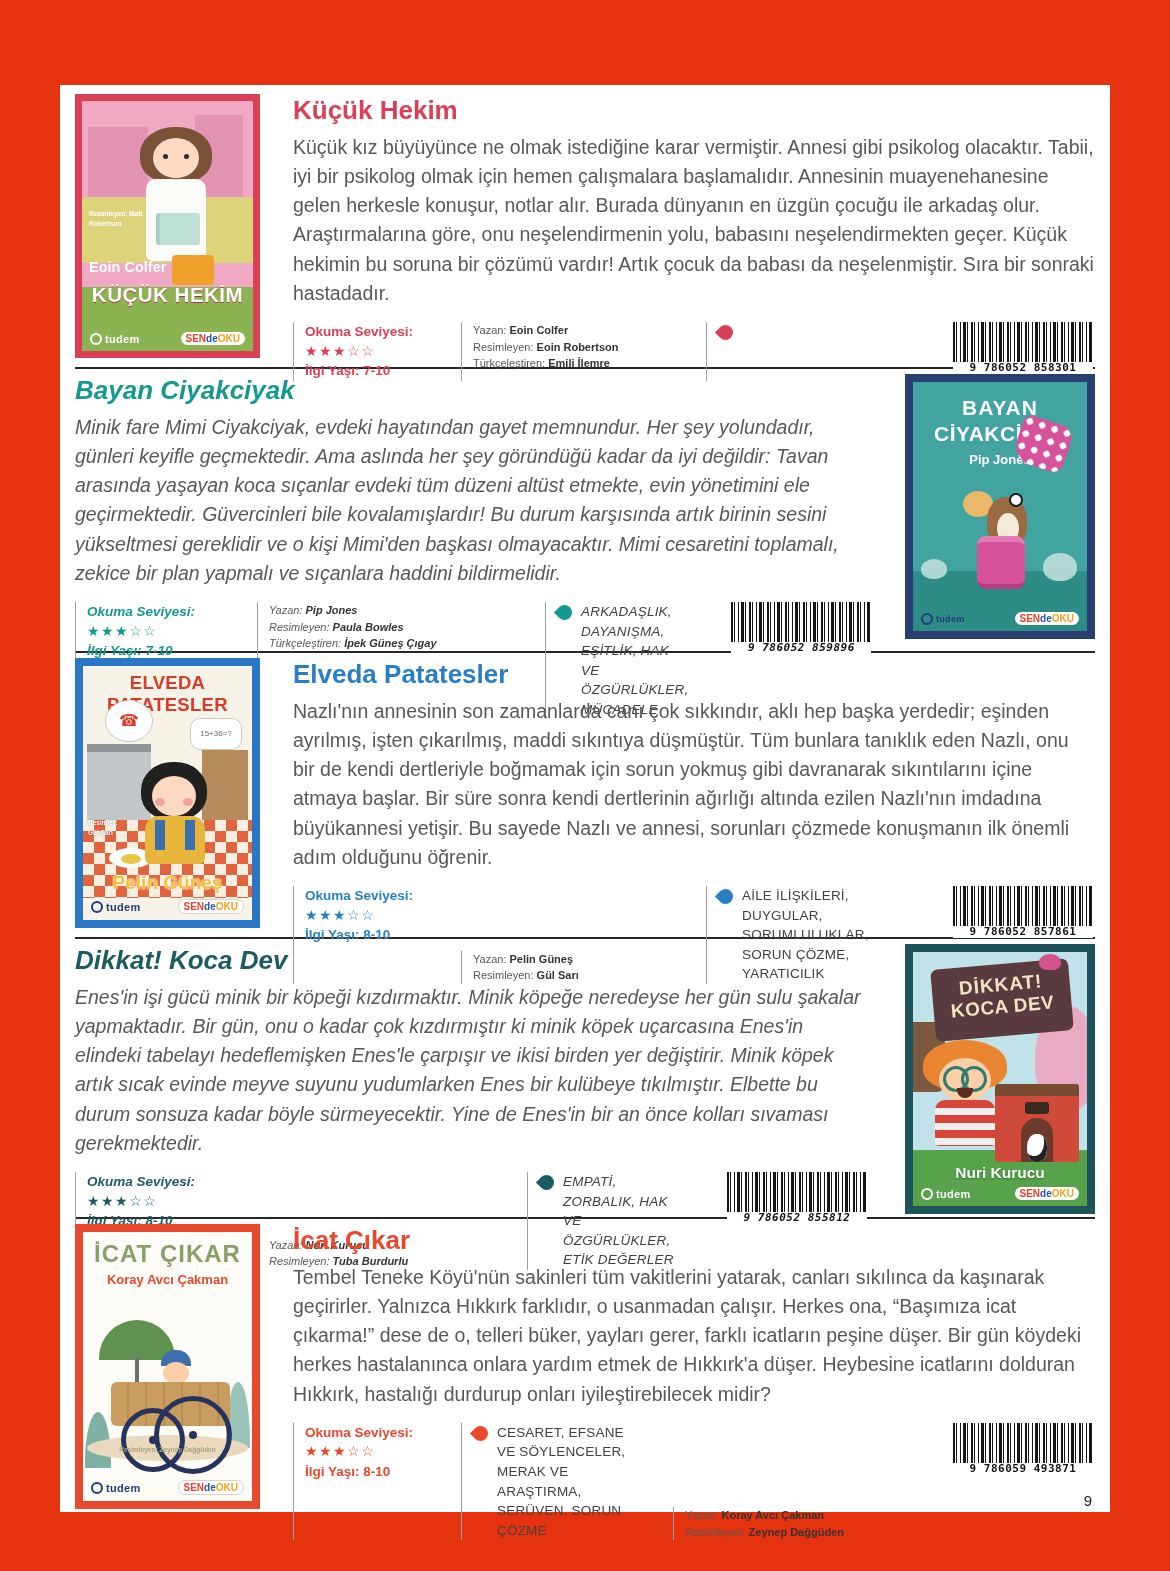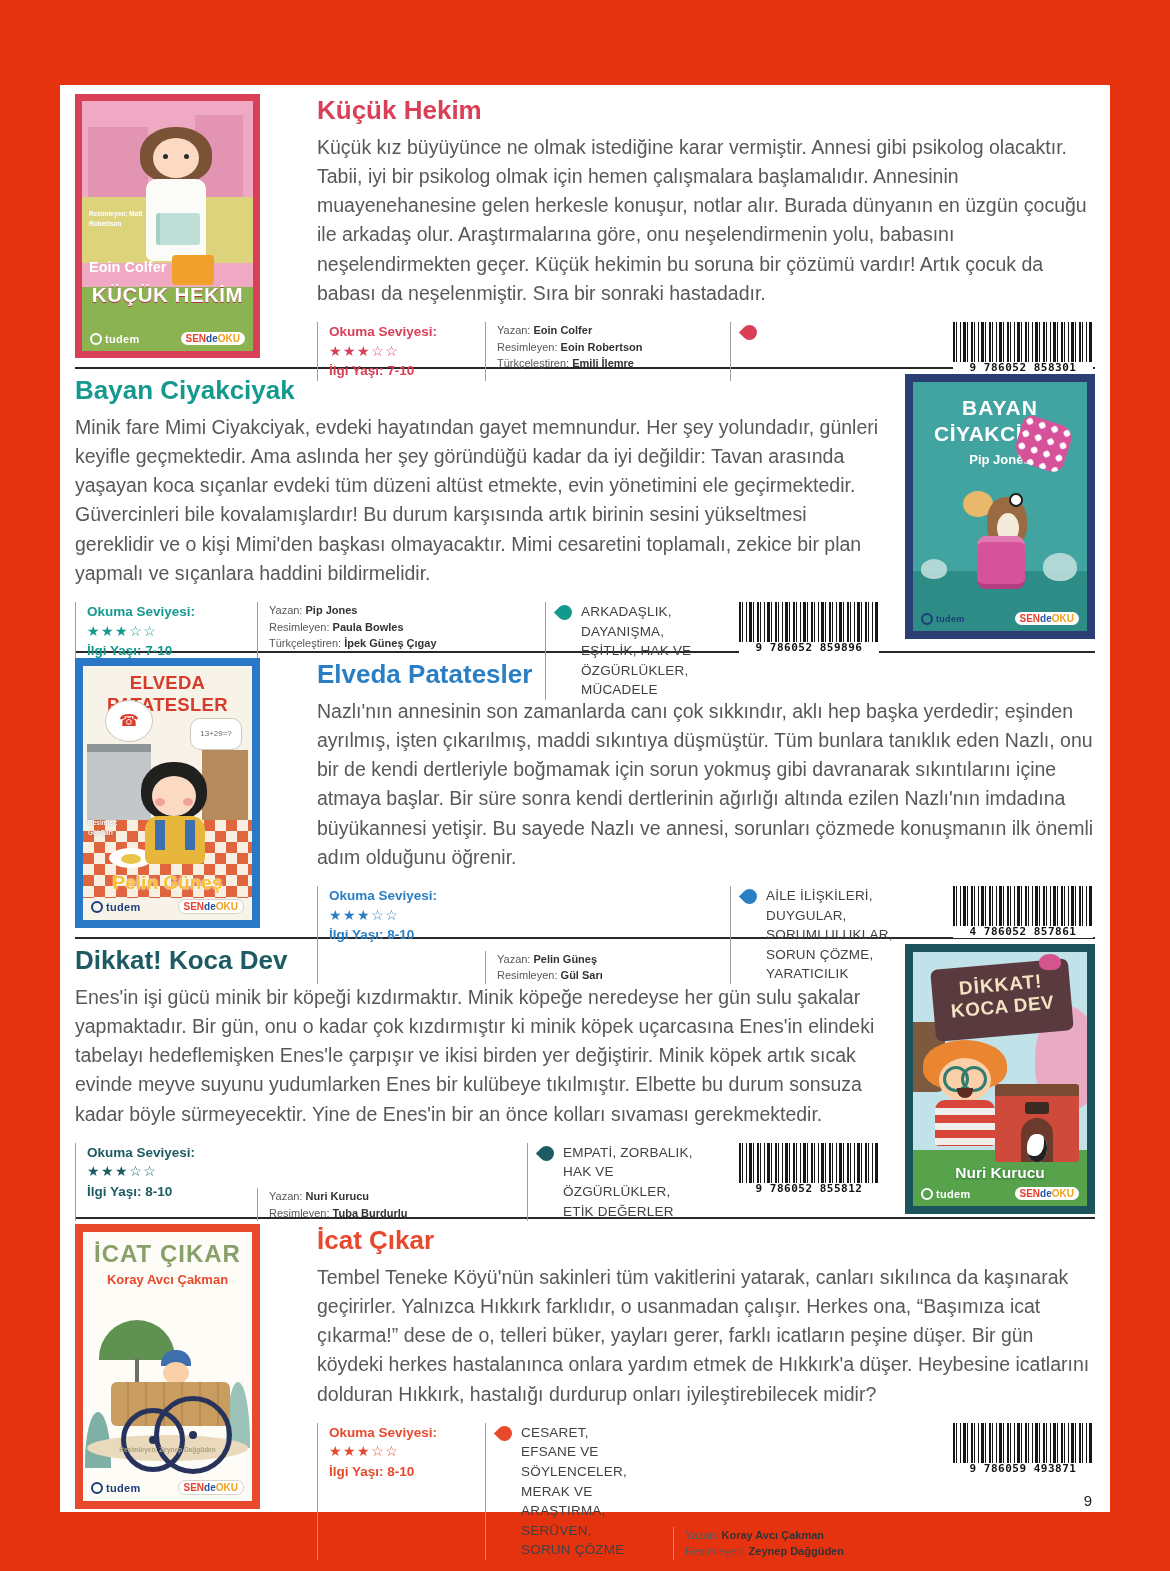--- a/index.html
+++ b/index.html
@@ -3,22 +3,22 @@
 <meta charset="utf-8">
 <style>
   html,body{margin:0;padding:0;}
   body{font-family:"Liberation Sans","DejaVu Sans",sans-serif;background:#b9b9b9;}
   .page{position:relative;width:1170px;height:1571px;background:#e5330f;margin:0 auto;overflow:hidden;}
   .content{position:absolute;left:60px;top:85px;width:1050px;height:1427px;background:#ffffff;box-sizing:border-box;padding:4px 15px 0 15px;}
   .divider{border:none;border-top:2px solid #2b2627;margin:0;}
   section.row{display:flex;box-sizing:border-box;padding:5px 0 8px 0;}
   .cover-wrap{flex:0 0 186px;}
   .row .body{flex:1;display:flex;flex-direction:column;min-width:0;}
-  .row.cov-left .body{padding-left:56px;}
-  .row.cov-right .body{padding-right:24px;}
+  .row.cov-left .body{padding-left:32px;}
+  .row.cov-right .body{padding-right:36px;font-style:italic;}
   .row.cov-right .cover-wrap{flex:0 0 190px;}
   .b-title{font-size:26px;font-weight:bold;color:var(--c);margin:2px 0 8px 0;line-height:1.1;}
   .b-desc{font-size:19.5px;line-height:1.5;color:#57585a;margin:0 0 10px 0;}
   
   .meta{margin-top:auto;display:flex;align-items:stretch;padding:4px 0 2px 0;gap:16px;}
   .mcol{border-left:1.5px solid #9aa0a3;padding-left:11px;margin-right:12px;}
   .mcol.level{flex:0 0 128px;}
   .mcol.credits{flex:0 0 205px;}
   .mcol.tags{flex:1;display:flex;align-items:flex-start;}
   .mcol.code{flex:0 0 142px;border-left:none;margin-right:0;margin-left:4px;}
@@ -263,21 +263,21 @@
     <hr class="divider">
 
     <section class="row cov-left" style="height: 284px; --c: #2a7fc4;">
       <div class="cover-wrap">
         <div class="cover c3v">
           <div class="cv-in">
             <div class="cv-title">ELVEDA PATATESLER</div>
             <div class="stove"></div>
             <div class="cab"></div>
             <div class="bub bub1">☎</div>
-            <div class="bub bub2">13+29=?</div>
+            <div class="bub bub2">15+36=?</div>
             <div class="cloth"></div>
             <div class="plate"></div>
             <div class="spud"></div>
             <div class="girl3">
               <div class="hair3"></div>
                 <div class="face3">
                   <span class="cheek ckL"></span>
                   <span class="cheek ckR"></span>
                 </div>
               <div class="body3"></div>
@@ -309,21 +309,21 @@
             <div><span>Yazan:</span> <b>Pelin Güneş</b></div>
             <div><span>Resimleyen:</span> <b>Gül Sarı</b></div>
           </div>
           <div class="mcol tags">
             <span class="tag-icon"></span>
             <span class="tag-text">AİLE İLİŞKİLERİ, DUYGULAR, SORUMLULUKLAR, SORUN ÇÖZME, YARATICILIK</span>
           </div>
           <div class="mcol code">
             <div class="barcode">
                 <div class="bars"></div>
-            <div class="isbn">4 786052 857861</div>
+            <div class="isbn">9 786052 857861</div>
               </div>
           </div>
         </div>
       </div>
     </section>
     <hr class="divider">
 
     <section class="row cov-right" style="height: 278px; --c: #1d5b62;">
       <div class="body">
         <h2 class="b-title">Dikkat! Koca Dev</h2>

